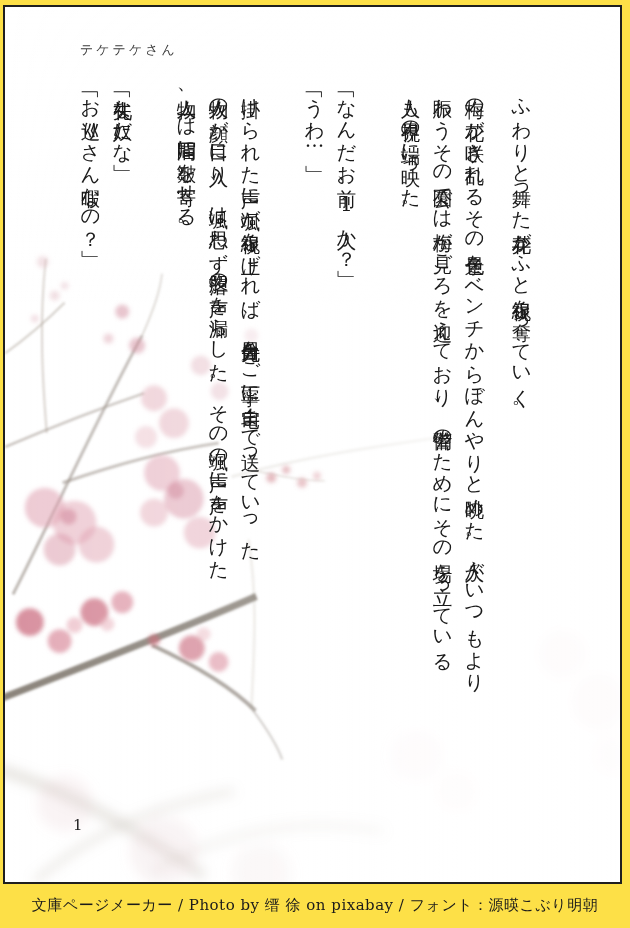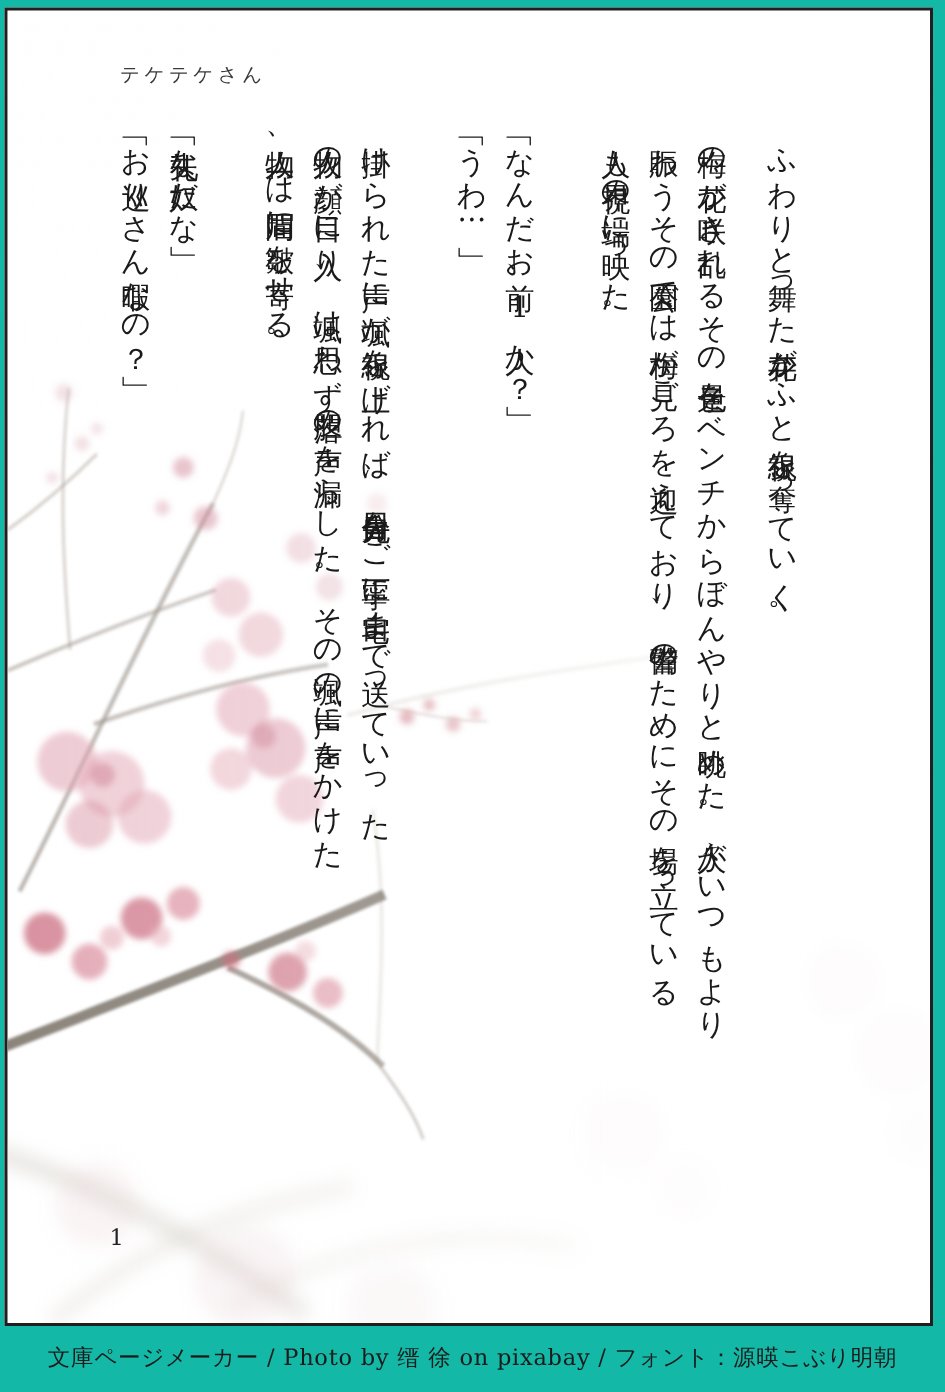--- a/index.html
+++ b/index.html
@@ -1,18 +1,18 @@
 <!DOCTYPE html>
 <html><head>
 <meta charset="utf-8">
 <style>
   html,body{margin:0;padding:0;background:#ffffff;}
   .page{
     position:relative;width:630px;height:928px;overflow:hidden;
-    background:#14b8a6;
+    background:#fde047;
     font-family:"DejaVu Serif","Liberation Serif",serif;
   }
   .frame{
     position:absolute;left:3px;top:5px;width:619px;height:879px;
     box-sizing:border-box;border:2px solid #1f1f1f;background:#ffffff;
     overflow:hidden;
   }
   .frame svg{position:absolute;left:0;top:0;width:100%;height:100%;}
   .author{
     position:absolute;left:80px;top:41px;z-index:3;

